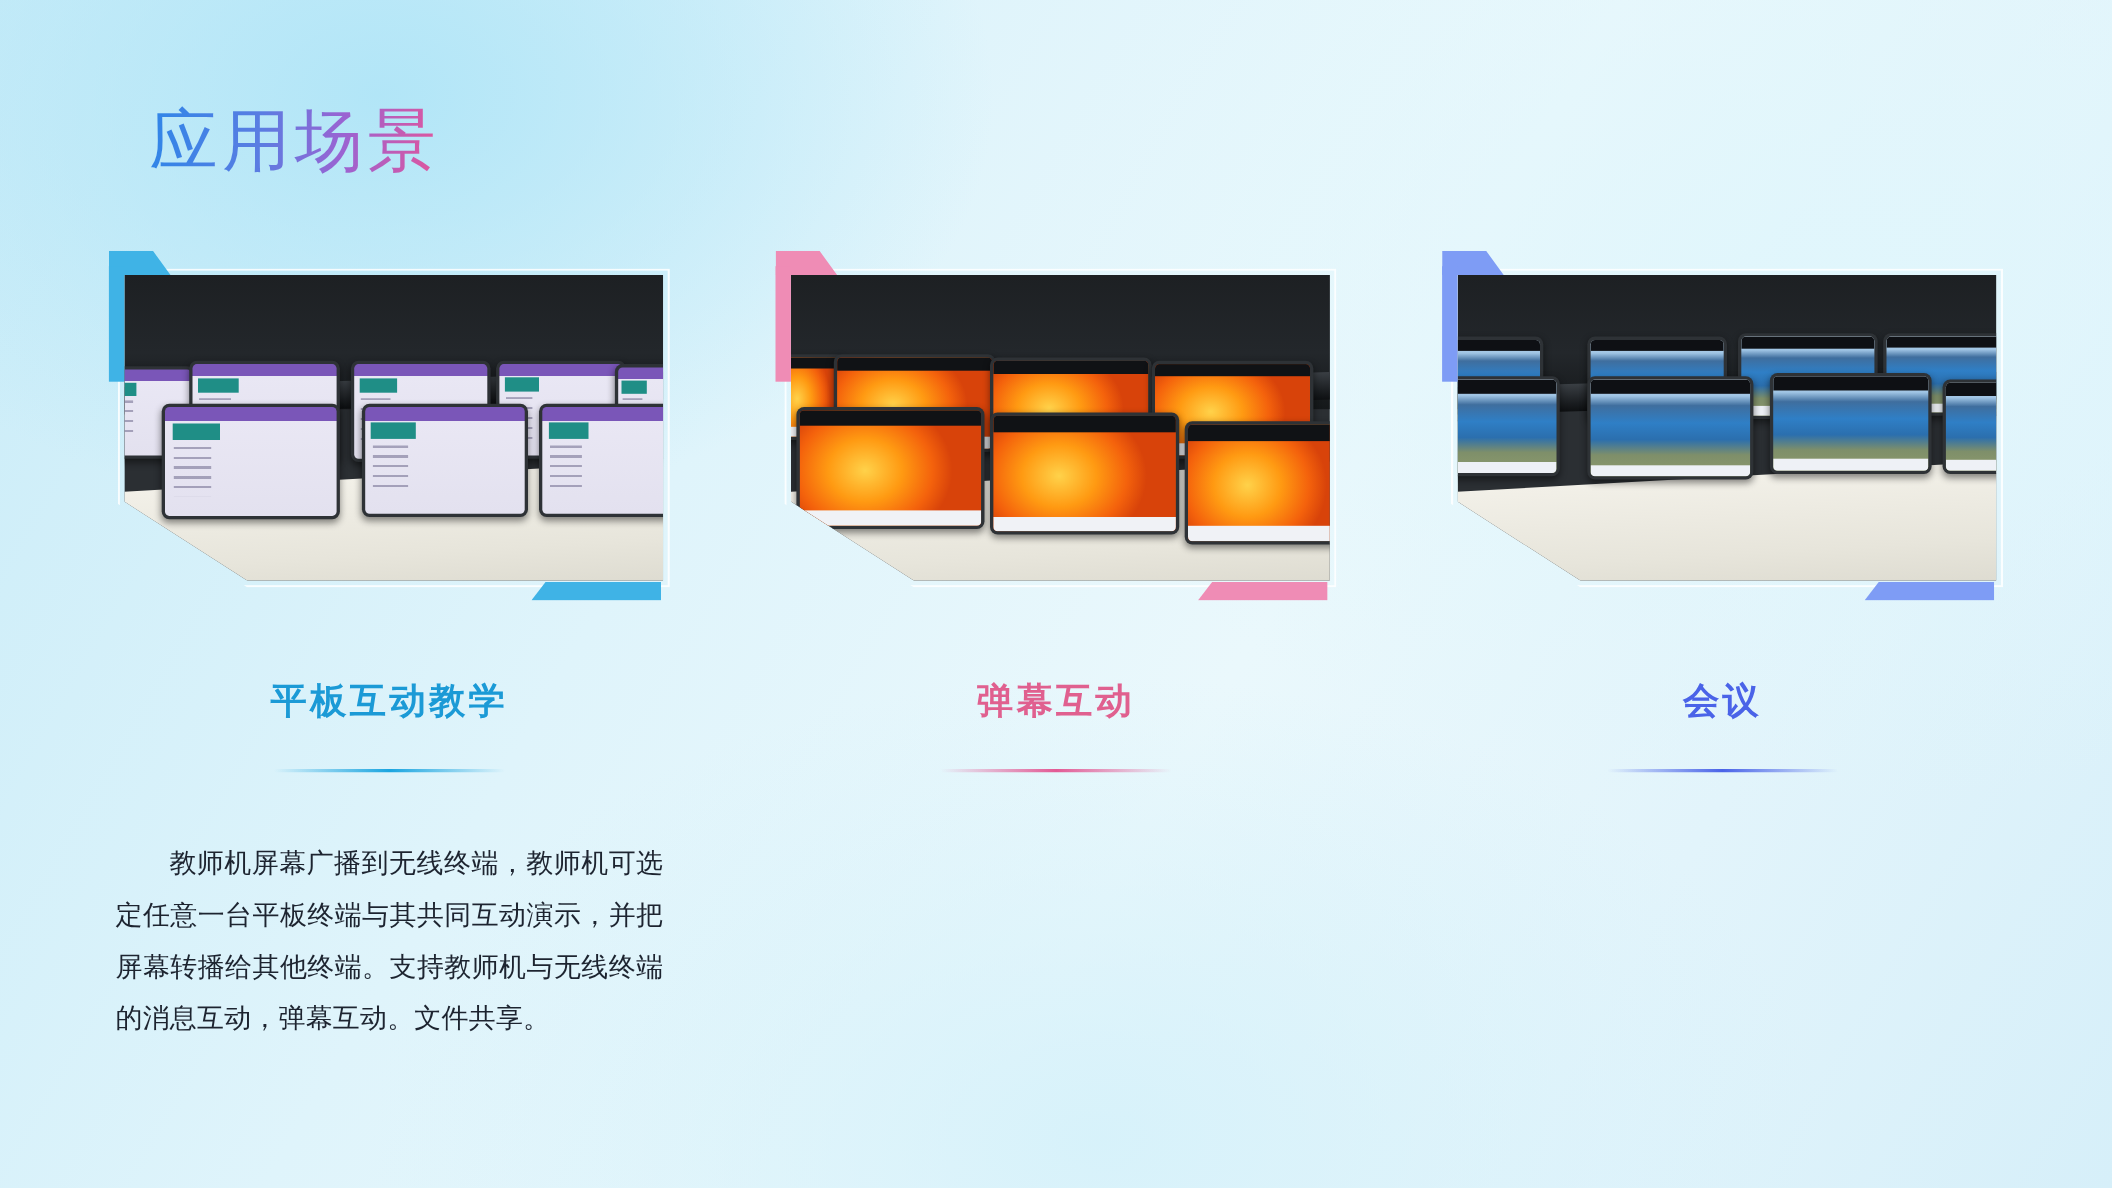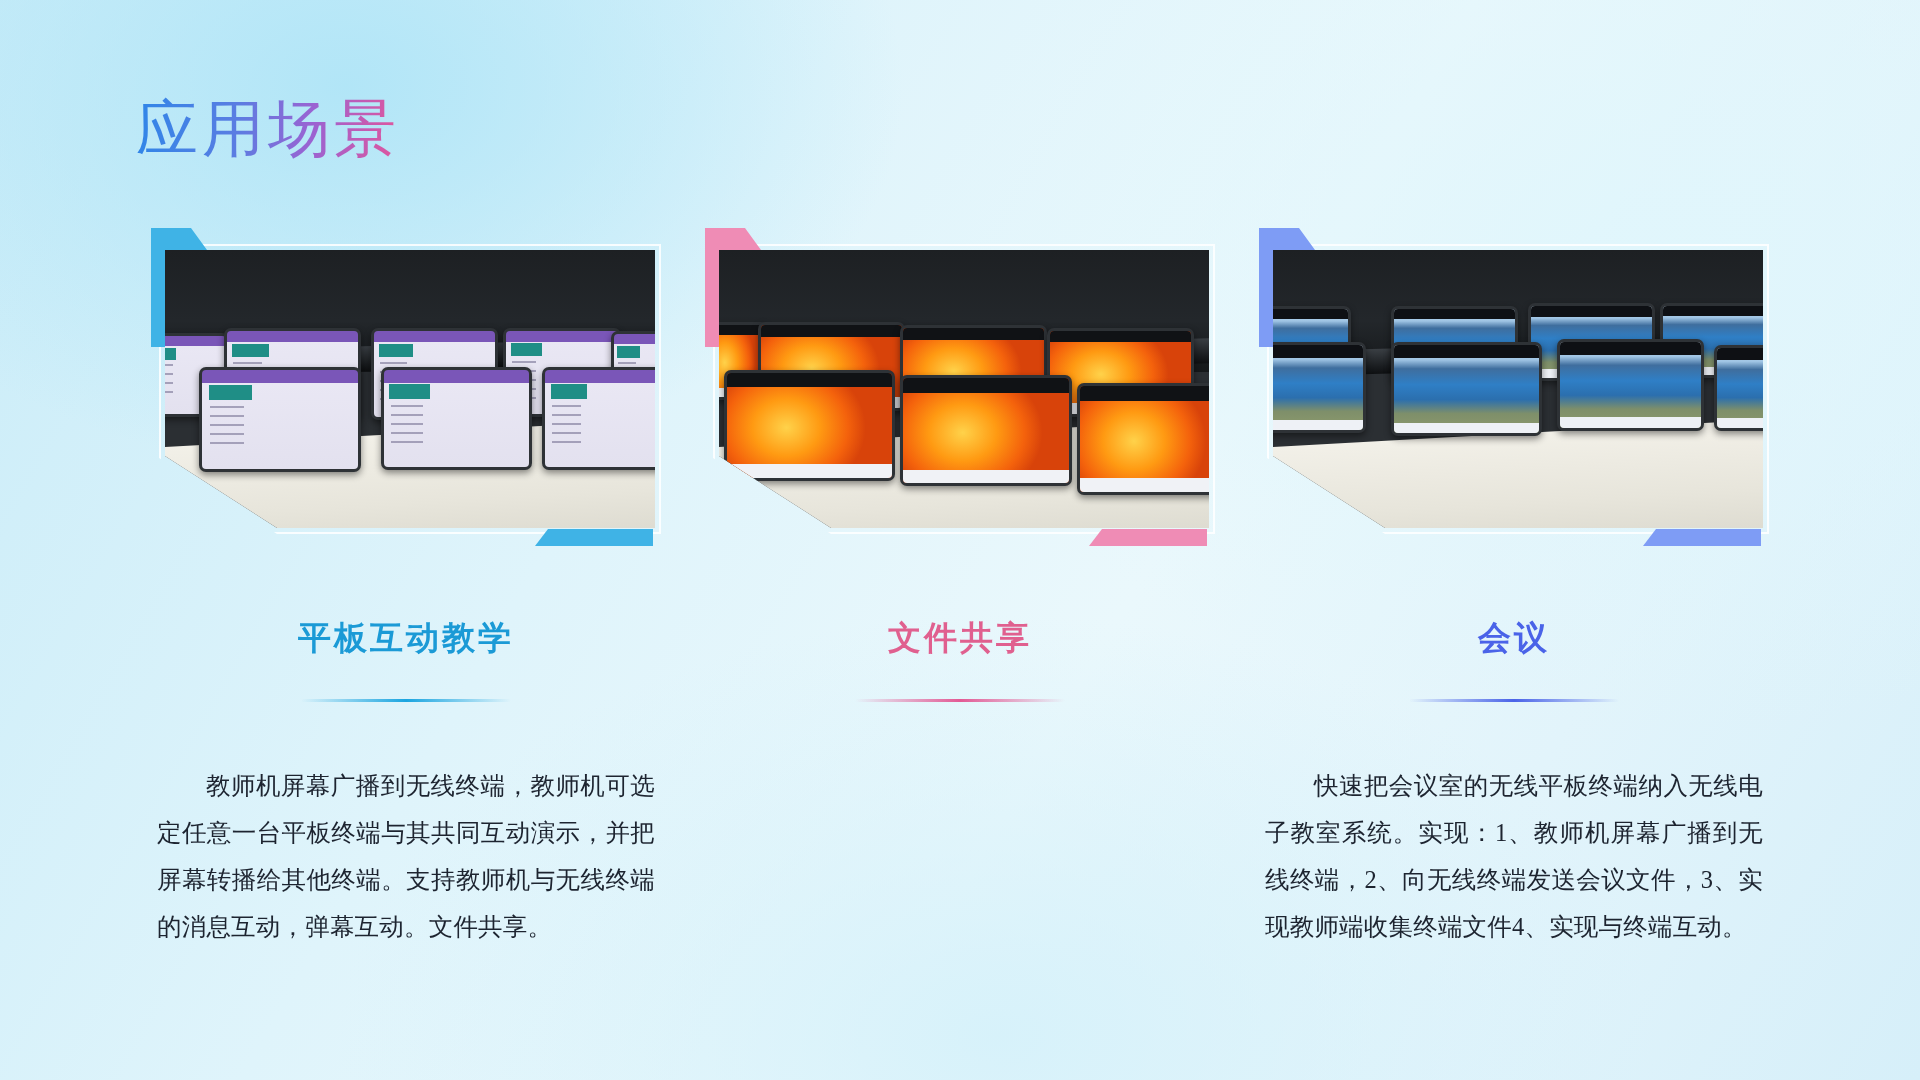--- a/index.html
+++ b/index.html
@@ -47,21 +47,21 @@
   }
 
   
   .columns {
     position: absolute;
     left: 0;
     top: 228px;
     width: 1920px;
     display: flex;
     justify-content: center;
-    gap: 44px;
+    gap: 96px;
   }
   .col {
     width: 510px;
     position: relative;
   }
 
   
   .frame-wrap {
     position: relative;
     width: 510px;
@@ -309,21 +309,21 @@
                 </div>
               <div class="tab" style="left:73%;top:48%;width:32%;height:40%;">
                   <div class="scr scr-flower"></div>
                 </div>
             </div>
           </div>
         </div>
         <div class="bar-br" style="background: rgb(239, 140, 181);"></div>
       </div>
 
-      <div class="card-title" style="color: rgb(224, 96, 143);">文件共享</div>
+      <div class="card-title" style="color: rgb(224, 96, 143);">弹幕互动</div>
 
       <div class="divider" style="background: linear-gradient(90deg, rgba(255, 255, 255, 0) 0%, rgb(227, 90, 149) 50%, rgba(255, 255, 255, 0) 100%);"></div>
 
     </div>
 
     <div class="col">
       <div class="frame-wrap">
         <div class="tab-top" style="background: rgb(126, 156, 245);"></div>
         <div class="bracket-tl" style="background: rgb(126, 156, 245);"></div>
         <div class="photo-outline"></div>
@@ -361,17 +361,16 @@
             </div>
           </div>
         </div>
         <div class="bar-br" style="background: rgb(126, 156, 245);"></div>
       </div>
 
       <div class="card-title" style="color: rgb(74, 99, 232);">会议</div>
 
       <div class="divider" style="background: linear-gradient(90deg, rgba(255, 255, 255, 0) 0%, rgb(74, 99, 232) 50%, rgba(255, 255, 255, 0) 100%);"></div>
 
-      <p class="body-text">快速把会议室的无线平板终端纳入无线电子教室系统。实现：1、教师机屏幕广播到无线终端，2、向无线终端发送会议文件，3、实现教师端收集终端文件4、实现与终端互动。</p>
     </div>
 
   </div>
 </div>
 
 </body></html>

